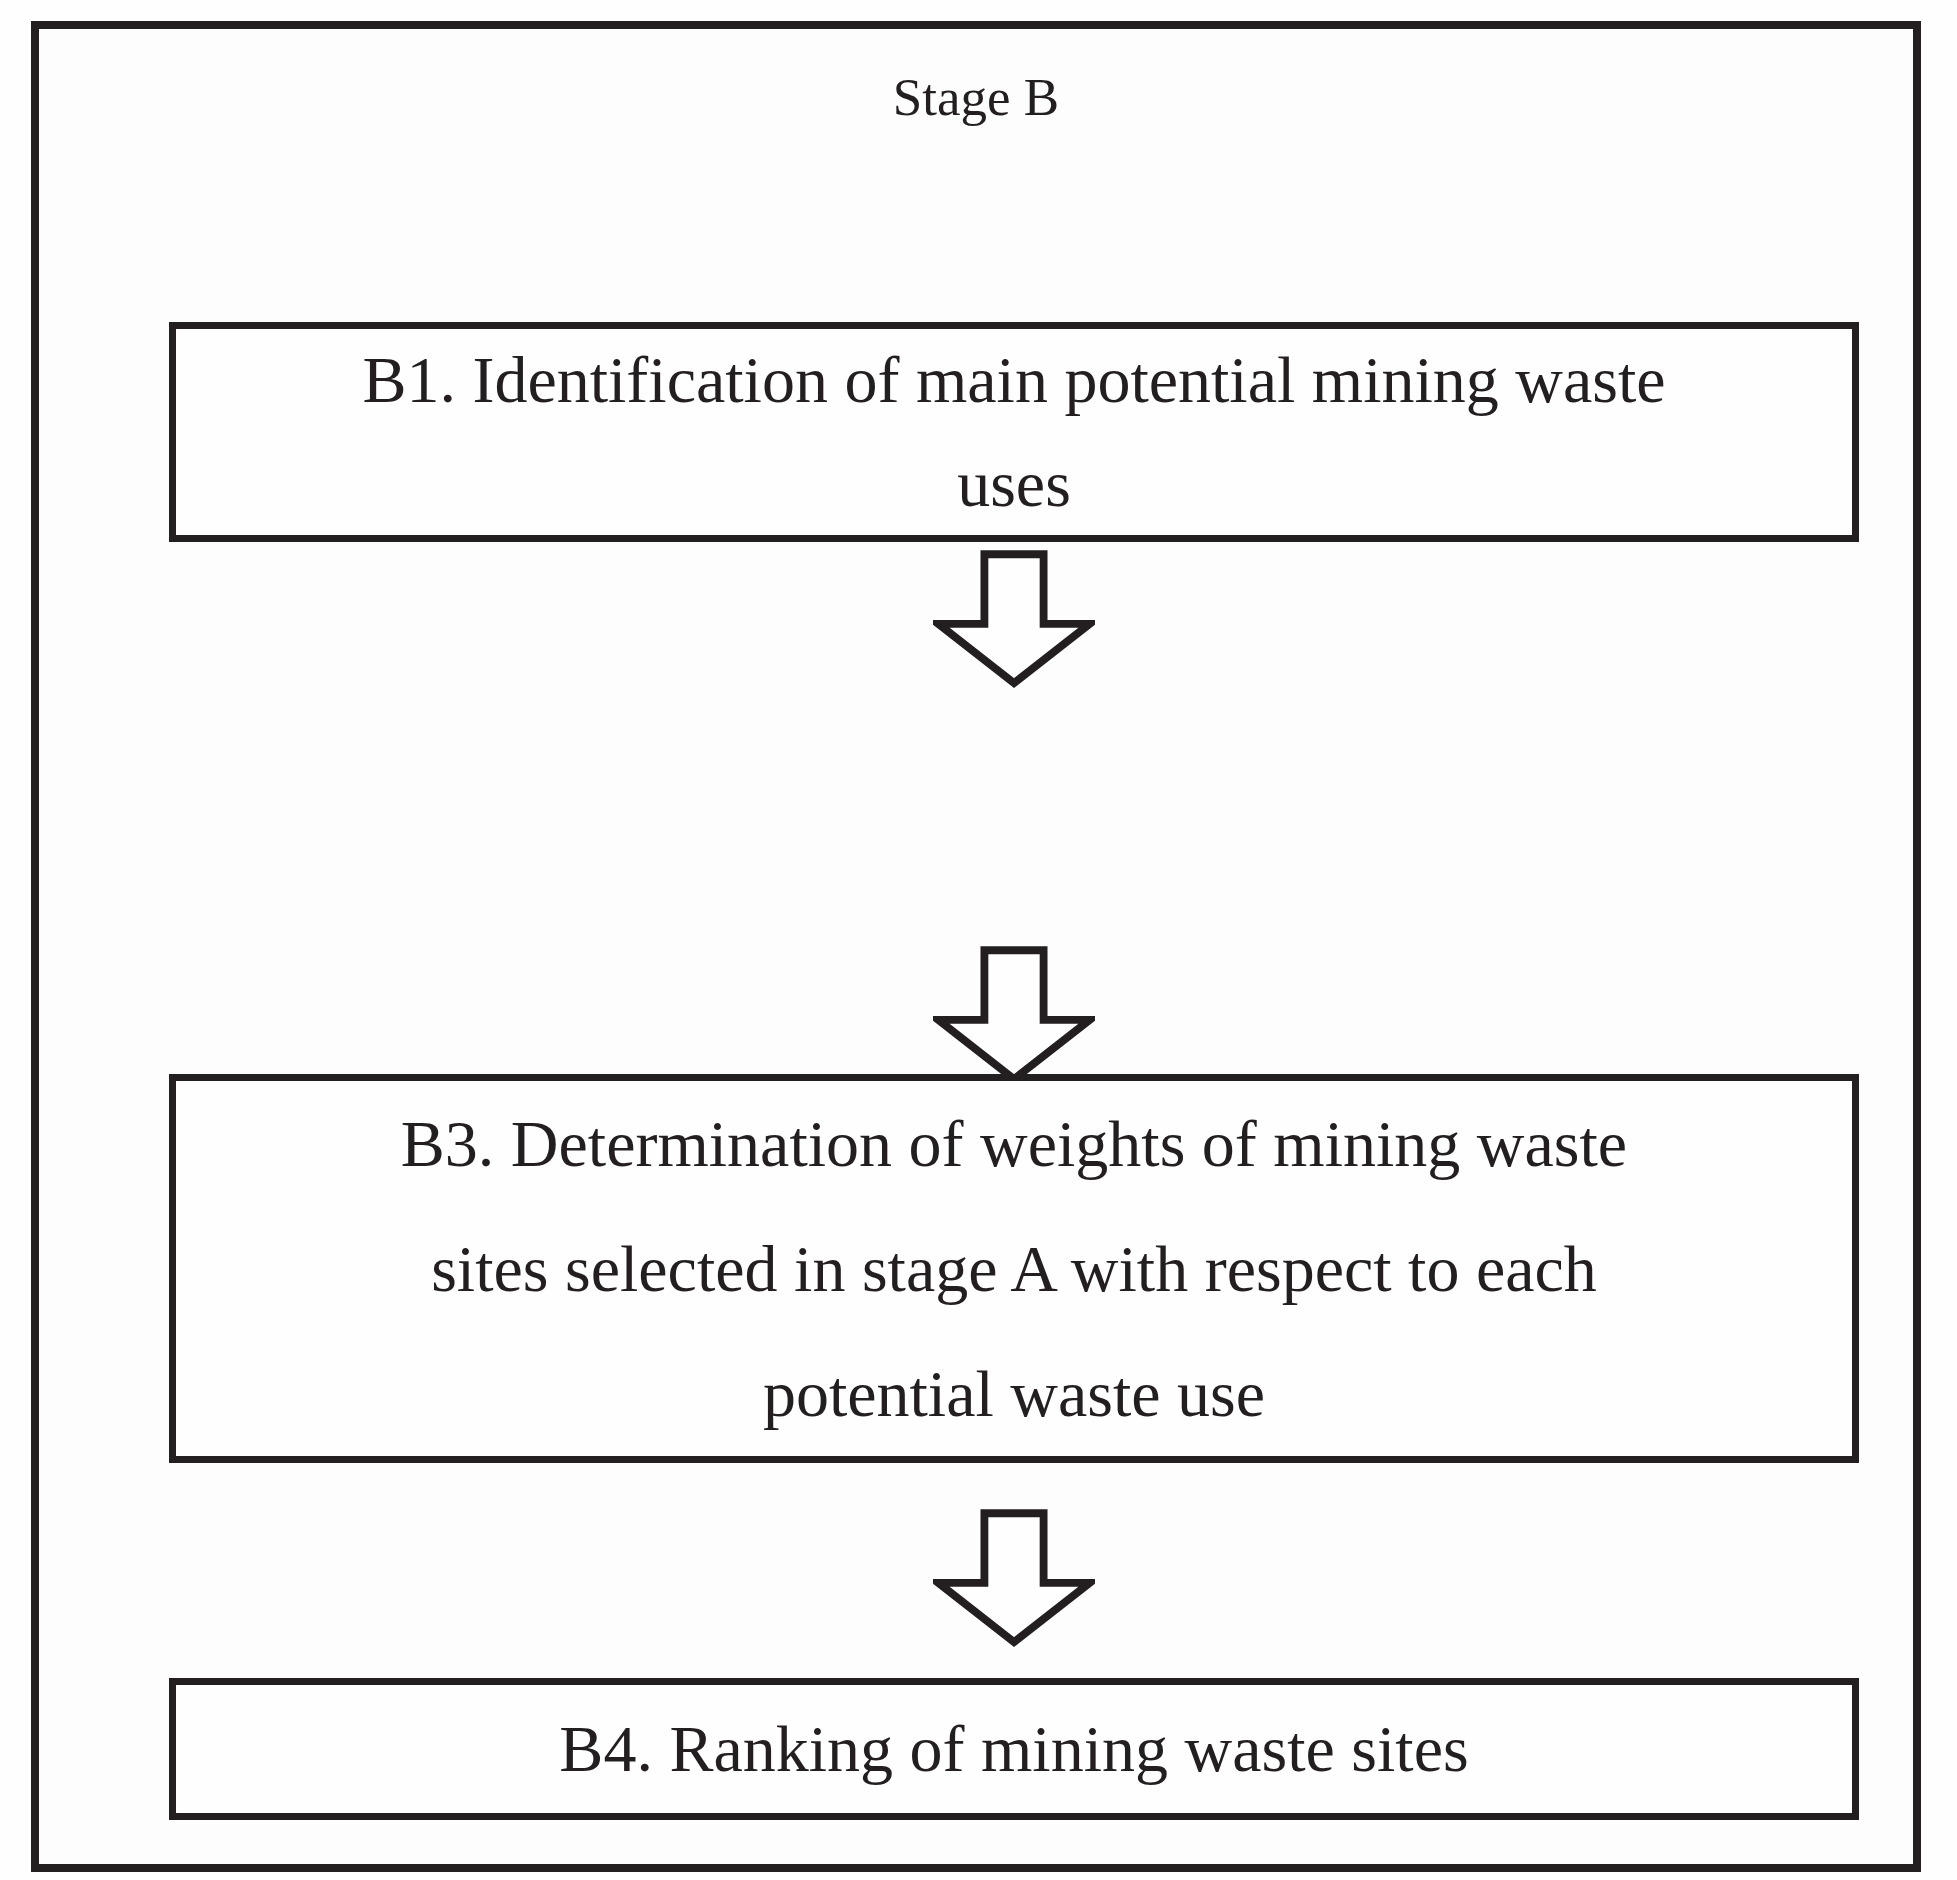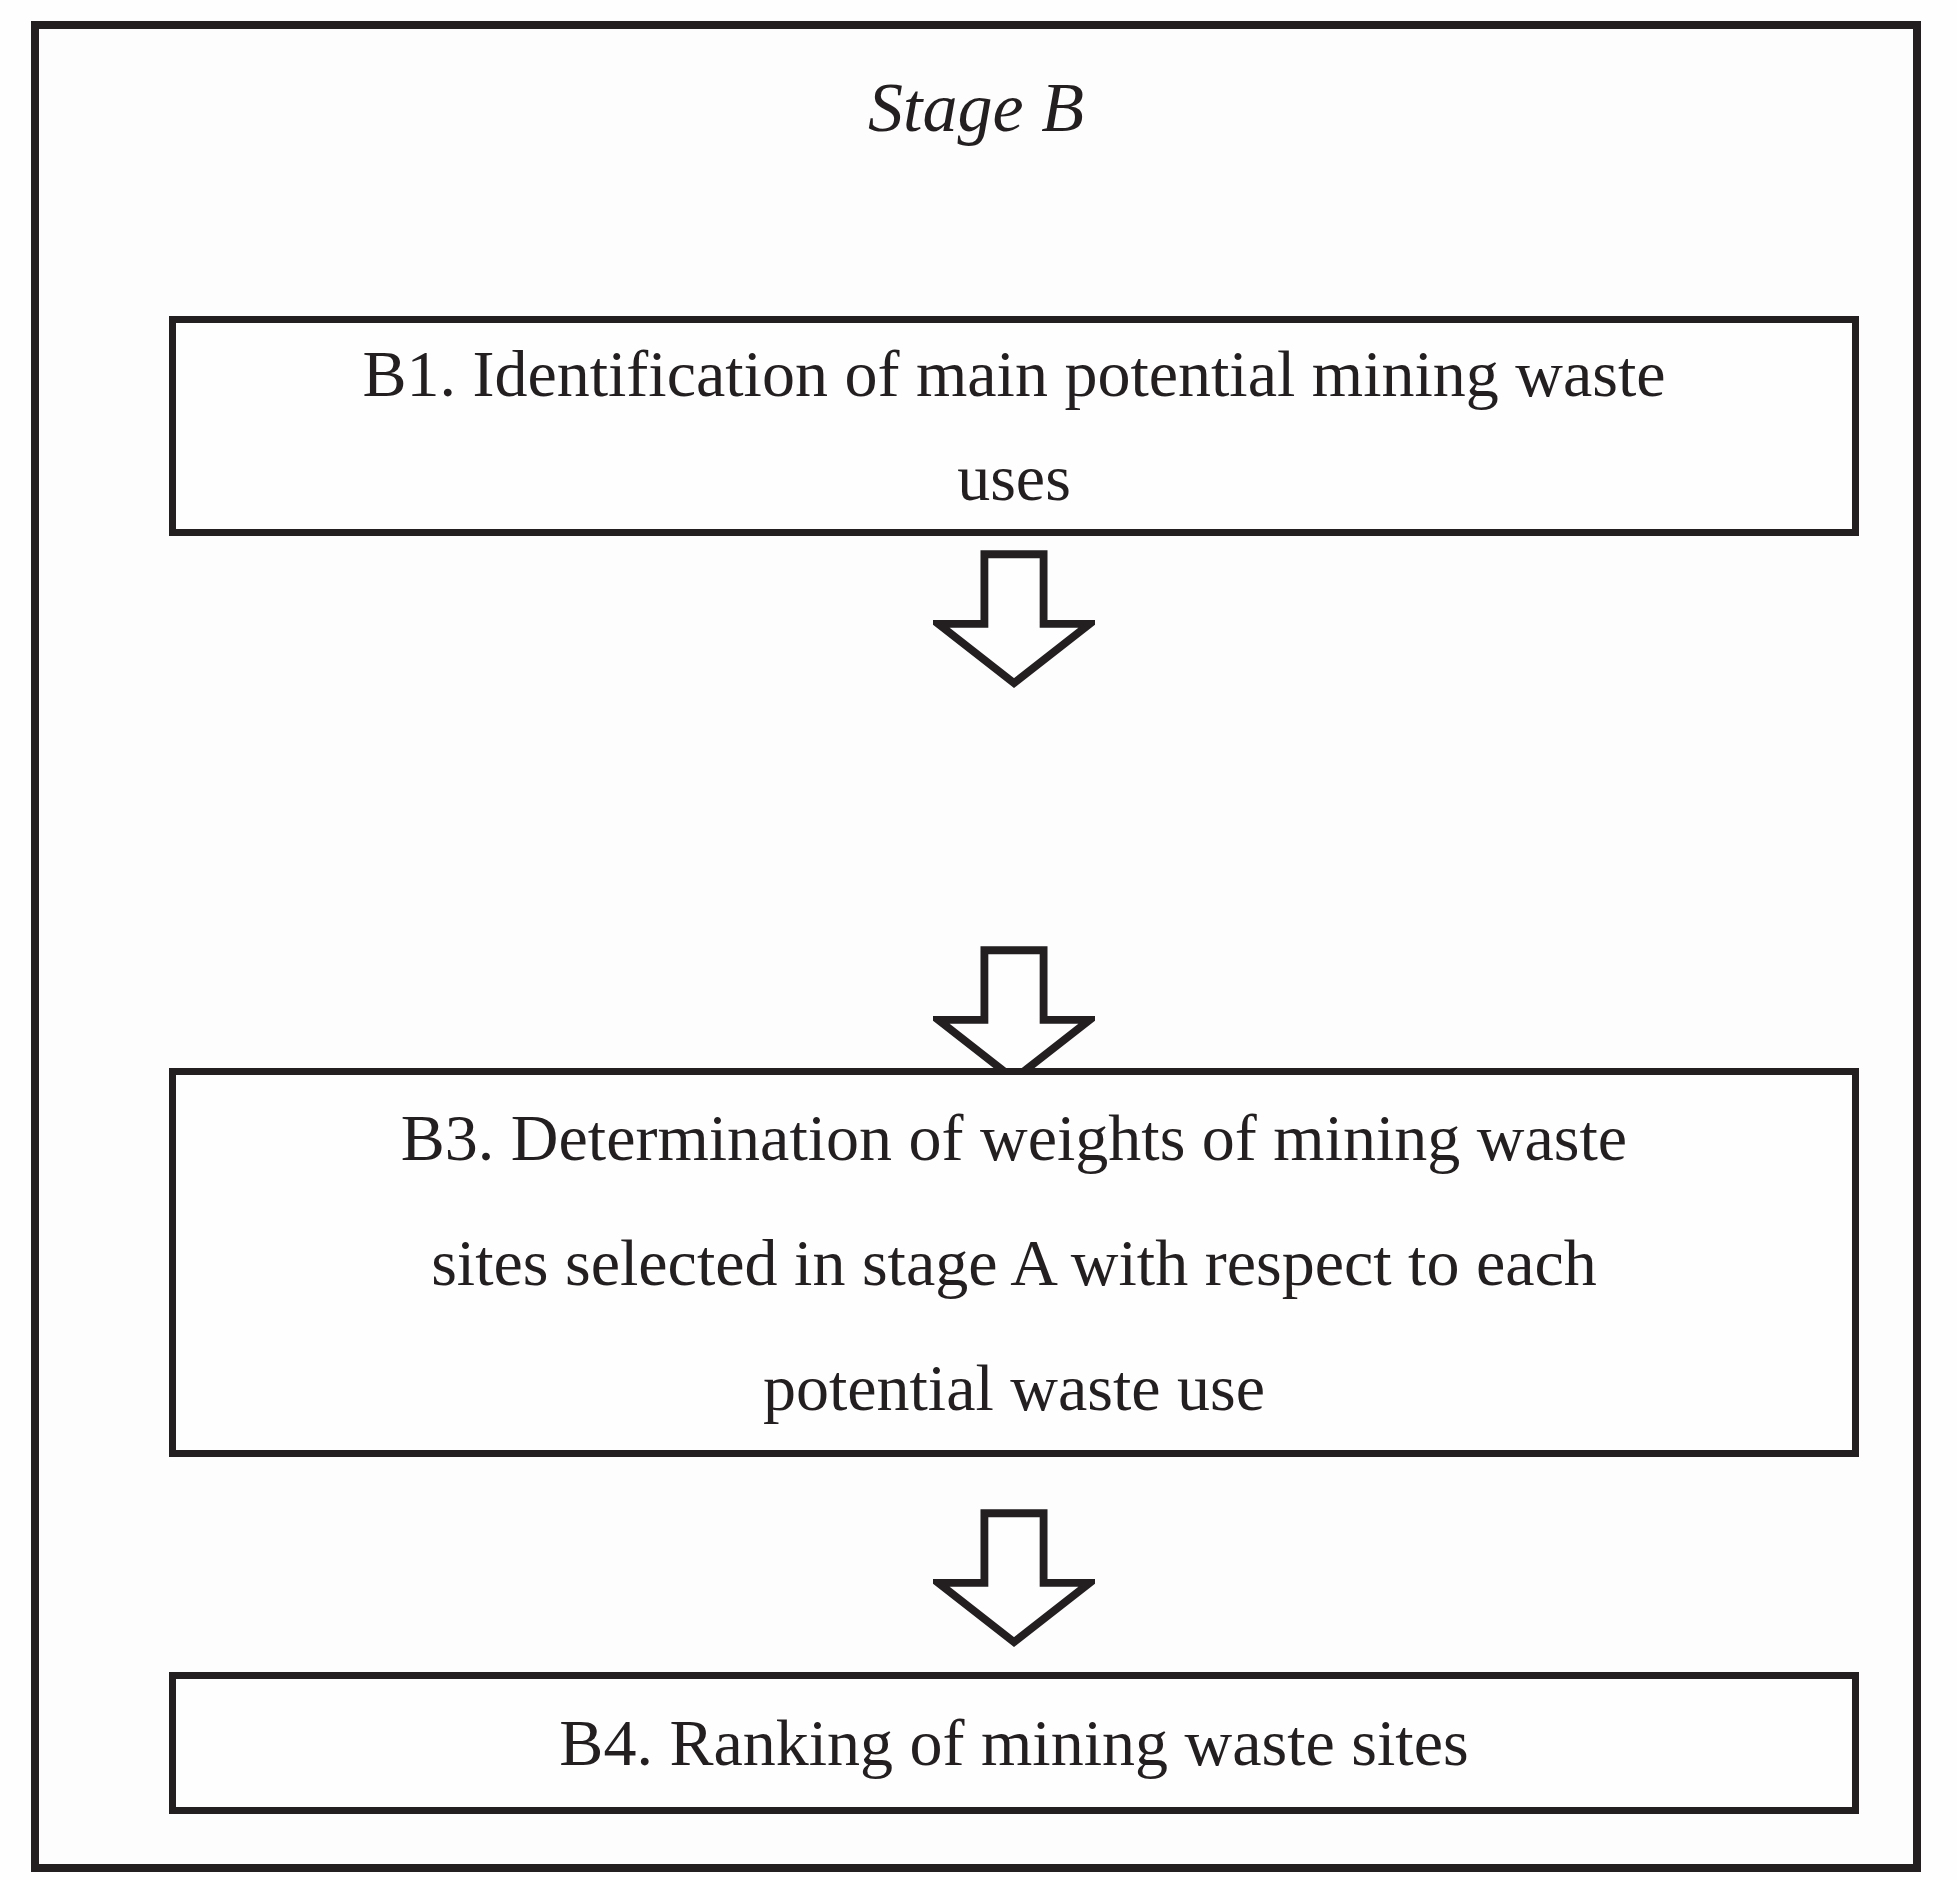--- a/index.html
+++ b/index.html
@@ -23,36 +23,36 @@
     height: 1835px;
     border: 8.7px solid #231f20;
     background: #fdfdfd;
   }
   .title {
     position: absolute;
     left: 0;
     top: 37px;
     width: 100%;
     text-align: center;
-    font-size: 70px;
+    font-size: 53px;
     line-height: 1.2;
     white-space: pre-line;
-    font-style: italic;
   }
   .box {
     position: absolute;
     left: 130px;
     width: 1676px; 
     border: 7px solid #231f20;
     background: #fefefe;
     display: flex;
     align-items: center;
     justify-content: center;
     text-align: center;
     font-size: 66px;
+    margin-top: 6px;
   }
   .box .box-text {
     white-space: pre-line;
     line-height: 104px;
     padding: 0 8.7px;
   }
   .box-b1 { top: 287px; height: 206px; }
   .box-b2 { top: 680px; height: 207px; }
   .box-b3 { top: 1039px; height: 375px; }
   .box-b3 .box-text { line-height: 125px; }

